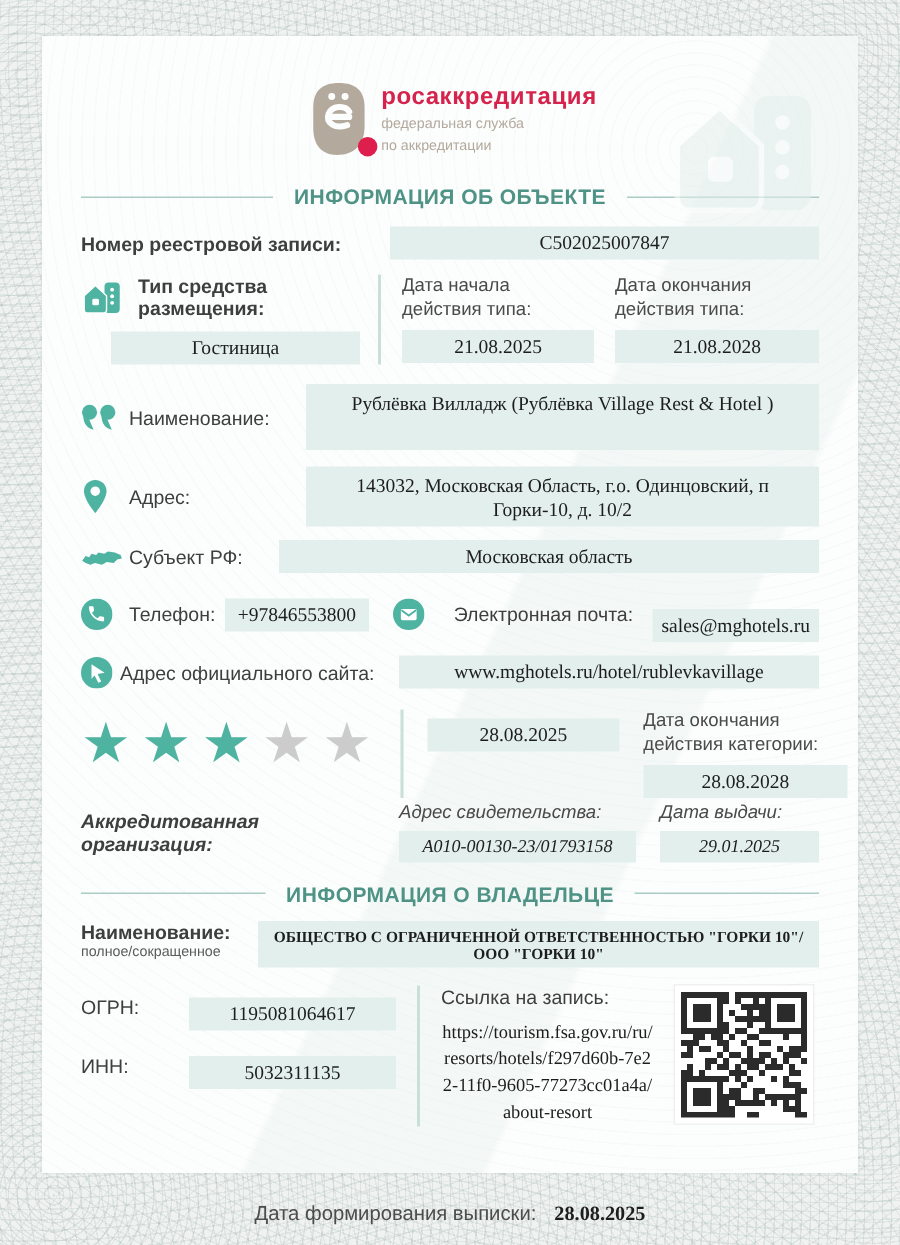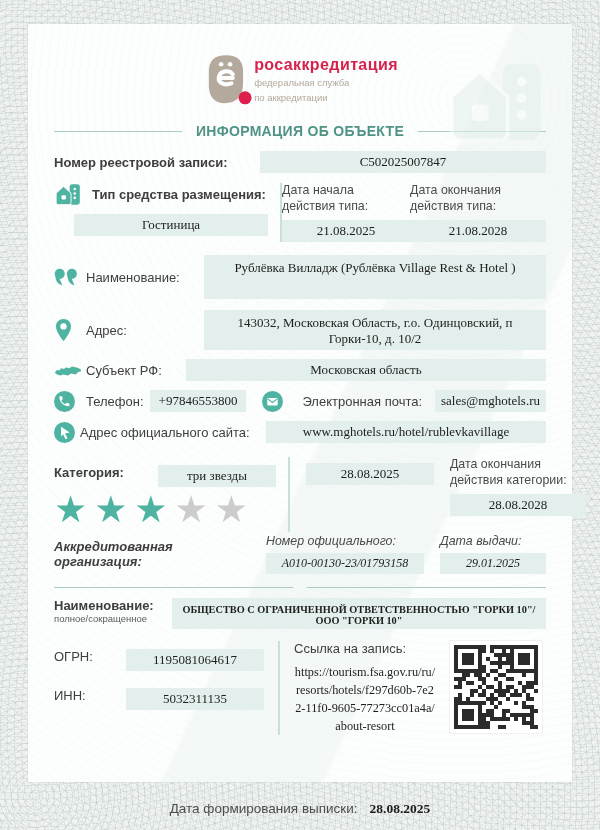--- a/index.html
+++ b/index.html
@@ -46,40 +46,40 @@
     padding:3px 6px; min-height:21px;
   }
 
   .row { display:flex; align-items:center; margin-top:9px; }
   .ic { width:32px; flex:0 0 32px; display:flex; align-items:center; }
 
   .row-reg { margin-top:12px; }
   .row-reg .lbl { width:206px; }
   .row-reg .field { flex:1; }
 
-  .grid3 { display:grid; grid-template-columns:1fr 128px 136px; column-gap:0; margin-top:10px; }
+  .grid3 { display:grid; grid-template-columns:1fr 128px 136px; column-gap:14px; margin-top:10px; }
   .grid3 .c1 { border-right:2px solid #c9e0da; padding-right:12px; }
   .cell .field { margin-top:6px; }
   .typehead { display:flex; align-items:center; gap:6px; }
   .c1 .field { margin-top:8px; margin-left:20px; }
 
   .row-name .field, .row-addr .field { flex:1; display:flex; align-items:flex-start; justify-content:center; }
   .row-name .field { min-height:44px; padding-top:5px; }
   .row-addr .field { min-height:38px; padding-top:5px; }
   .row-name .lbl { width:118px; }
   .row-addr .lbl { width:118px; }
 
   .row-region .lbl { width:100px; }
   .row-region .field { flex:1; }
 
   .row-contact { gap:6px; }
   .row-contact .lbl.phone { width:66px; }
   .row-contact .field.phone { width:118px; }
   .row-contact .lbl.mail { width:158px; margin-left:8px; }
-  .row-contact .field.mail { flex:1; }
+  .row-contact .field.mail { flex:1;margin-top:15px; }
 
   .row-site .lbl { width:186px; }
   .row-site .field { flex:1; }
 
   .cat-grid { display:grid; grid-template-columns:1fr 128px 136px; column-gap:16px; margin-top:14px; }
   .cat-grid .c1 { border-right:2px solid #c9e0da; padding-right:12px; }
   .cat-top { display:flex; align-items:center; gap:14px; }
   .cat-top .field { width:118px; }
   .stars { margin-top:2px; font-size:37px; letter-spacing:7px; line-height:1.15; color:#4fb3a1; white-space:nowrap; }
   .stars .off { color:#cccccc; }
@@ -240,49 +240,46 @@
         <circle cx="12" cy="12" r="12" fill="#4fb3a1"></circle>
         <path d="M8 5.5 L18 12 L12.6 13 L15.4 18.6 L13.2 19.7 L10.4 14.1 L8 16.5 Z" fill="#fff"></path>
       </svg>
     </span>
     <div class="lbl">Адрес официального сайта:</div>
     <div class="field">www.mghotels.ru/hotel/rublevkavillage</div>
   </div>
 
   <div class="cat-grid">
     <div class="c1">
-      <div class="cat-top">
-        <div class="lbl b">Категория:</div>
-        <div class="field">три звезды</div>
-      </div>
       <div class="stars"><span class="on">★</span><span class="on">★</span><span class="on">★</span><span class="off">★</span><span class="off">★</span></div>
     </div>
     <div class="cell">
       <div class="field">28.08.2025</div>
     </div>
     <div class="cell">
       <div class="lbl sm">Дата окончания действия категории:</div>
       <div class="field">28.08.2028</div>
     </div>
   </div>
 
   <div class="accr-grid">
     <div class="lbl b">Аккредитованная организация:</div>
     <div class="cell">
-      <div class="lbl sm">Номер официального:</div>
+      <div class="lbl sm">Адрес свидетельства:</div>
       <div class="field">А010-00130-23/01793158</div>
     </div>
     <div class="cell">
       <div class="lbl sm">Дата выдачи:</div>
       <div class="field">29.01.2025</div>
     </div>
   </div>
 
   <div class="sec-head" style="margin-top:13px;">
     <div class="line"></div>
+    <div class="txt">ИНФОРМАЦИЯ О ВЛАДЕЛЬЦЕ</div>
     <div class="line"></div>
   </div>
 
   <div class="own-name">
     <div class="lblwrap">
       <div class="lbl b">Наименование:</div>
       <div class="sub">полное/сокращенное</div>
     </div>
     <div class="field">ОБЩЕСТВО С ОГРАНИЧЕННОЙ ОТВЕТСТВЕННОСТЬЮ "ГОРКИ 10"/ООО "ГОРКИ 10"</div>
   </div>

